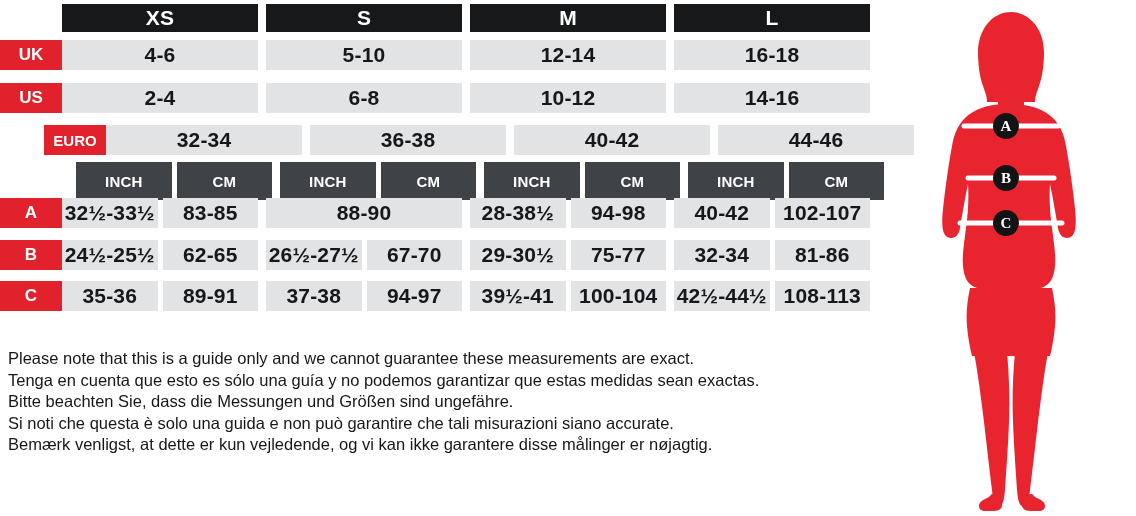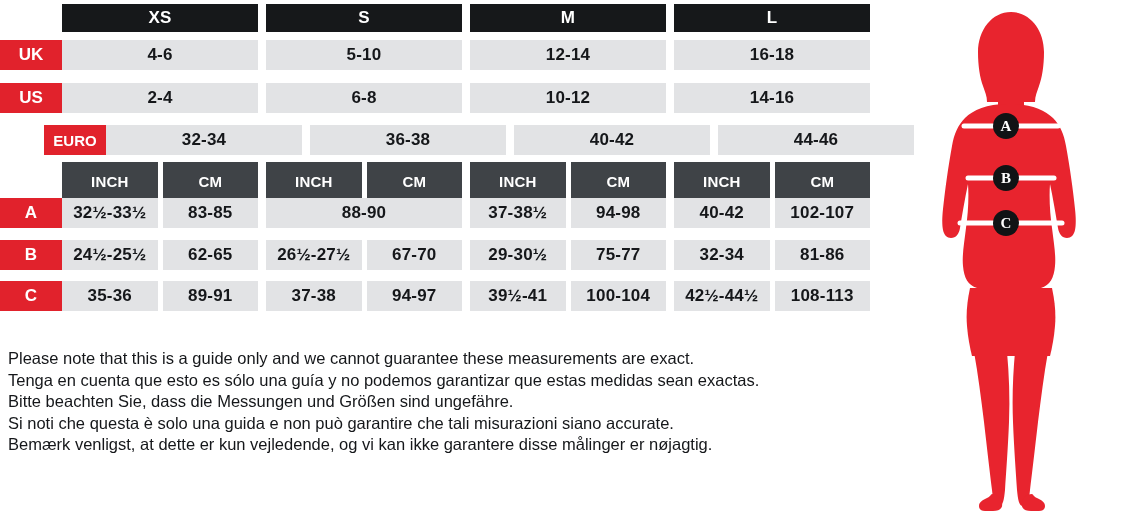--- a/index.html
+++ b/index.html
@@ -55,42 +55,42 @@
     margin-right: 8px;
     display: flex;
   }
   .grp:last-child { margin-right: 0; }
 
   .cell {
     flex: 1 1 0;
     display: flex;
     align-items: center;
     justify-content: center;
-    font-size: 17px;
+    font-size: 21px;
     font-weight: bold;
     letter-spacing: .2px;
   }
   .cell.black {
     background: #16181a;
     color: #ffffff;
   }
   .cell.dark {
     background: #3f4347;
     color: #ffffff;
     font-size: 15px;
   }
   .cell.grey {
     background: #e2e3e5;
     color: #15171a;
   }
   .cell.sep { margin-right: 5px; }
 
   .h-head { height: 28px; }
   .h-row  { height: 30px; }
-  .h-sub  { height: 38px; }
+  .h-sub  { height: 38px; padding-left: 14px; }
 
   
   #notes {
     position: absolute;
     left: 8px;
     top: 348px;
     width: 900px;
     font-size: 16.5px;
     line-height: 21.5px;
     color: #15171a;
@@ -215,21 +215,21 @@
     <div class="row h-row" style="top:198px;">
       <div class="lbl red">A</div>
       <div class="grp">
         <div class="cell grey sep">32½-33½</div>
         <div class="cell grey">83-85</div>
       </div>
       <div class="grp">
         <div class="cell grey">88-90</div>
       </div>
       <div class="grp">
-        <div class="cell grey sep">37-38½</div>
+        <div class="cell grey sep">28-38½</div>
         <div class="cell grey">94-98</div>
       </div>
       <div class="grp">
         <div class="cell grey sep">40-42</div>
         <div class="cell grey">102-107</div>
       </div>
     </div>
 
     <div class="row h-row" style="top:240px;">
       <div class="lbl red">B</div>

